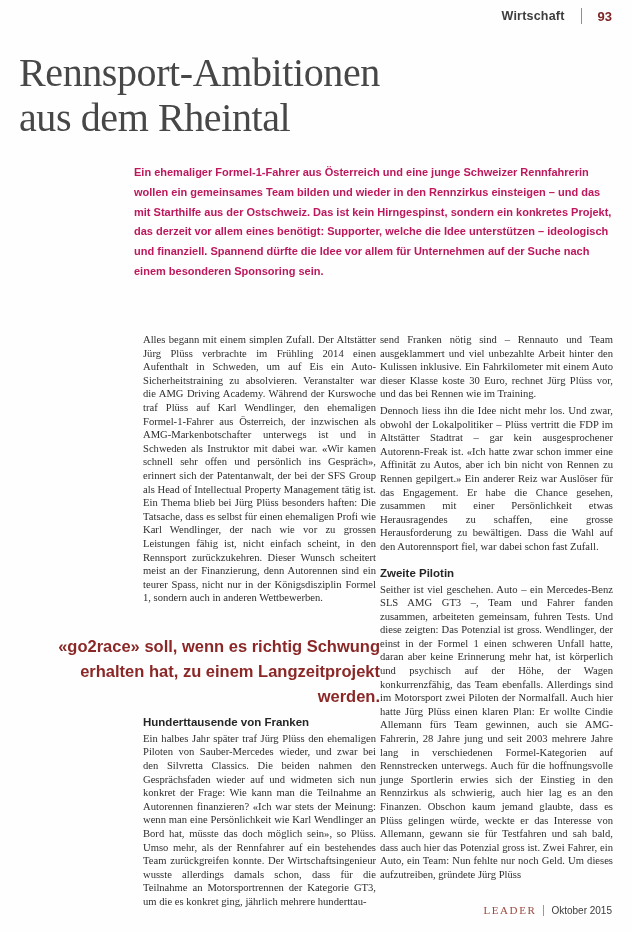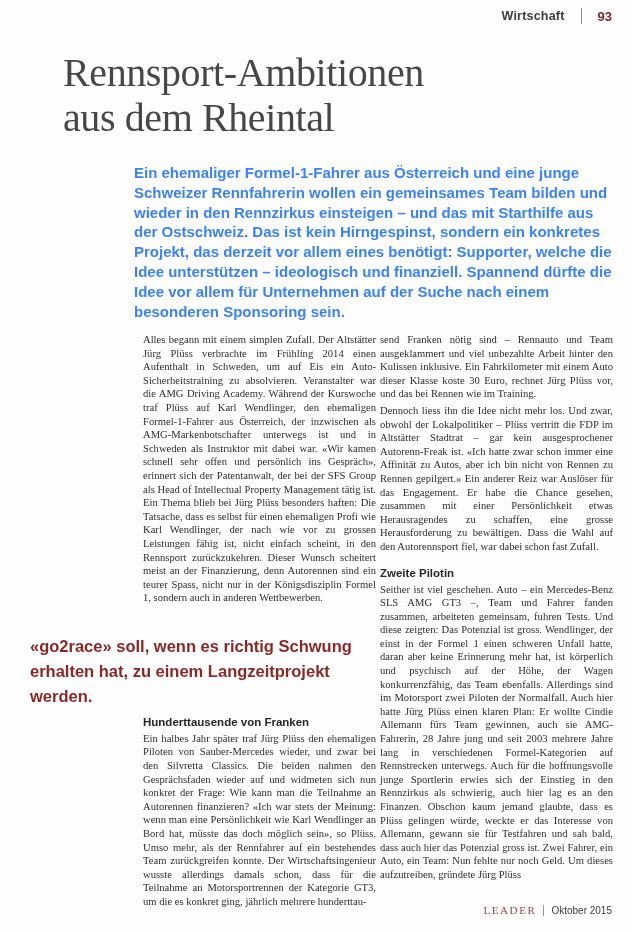--- a/index.html
+++ b/index.html
@@ -14,45 +14,45 @@
   .hdr { position:absolute; top:8px; right:20px; display:flex; align-items:center; gap:16px; }
   .hdr .section { font-size:12.5px; font-weight:bold; color:#3d3d3d; letter-spacing:.2px; }
   .hdr .vrule { width:1px; height:16px; background:#8f8f8f; }
   .hdr .pagenum { font-size:13px; font-weight:bold; color:#7e2625; }
 
   
   .title {
     position:absolute; left:19px; top:50px;
     font-family:"Liberation Serif", serif; font-weight:normal;
     font-size:40px; line-height:45px; letter-spacing:-0.4px;
-    color:#474747; white-space:pre-line;margin-left:44px;
+    color:#474747; white-space:pre-line;
   }
 
   
   .lead {
     position:absolute; left:134px; top:163px; width:480px;
-    font-weight:bold; font-size:15px; line-height:19.8px; color:#3b82f6;
+    font-weight:bold; font-size:11px; line-height:19.8px; color:#be185d;
   }
 
   
   .col {
     position:absolute; top:333px; width:233px;
     font-family:"Liberation Serif", serif;
     font-size:10.6px; line-height:13.6px; color:#2d2d2d;
     text-align:justify;
   }
   .col-left  { left:143px; }
   .col-right { left:380px; }
   .col p { margin:0; }
   .col .para-gap { margin-top:3px; }
 
   .quote {
     margin:29px 0 0 -113px; width:350px;
     font-family:"Liberation Sans", sans-serif; font-weight:bold;
-    font-size:16.5px; line-height:25px; color:#8b2827; text-align:left;
+    font-size:16.5px; line-height:25px; color:#8b2827; text-align:right;
   }
   .subhead {
     font-family:"Liberation Sans", sans-serif; font-weight:bold;
     font-size:11.5px; line-height:14px; color:#262626;
     margin-top:6px; margin-bottom:3px; text-align:left;
   }
   .col-right .subhead { margin-top:12px; }
 
   
   .footer { position:absolute; top:904px; right:20px; display:flex; align-items:center; gap:7px; }

